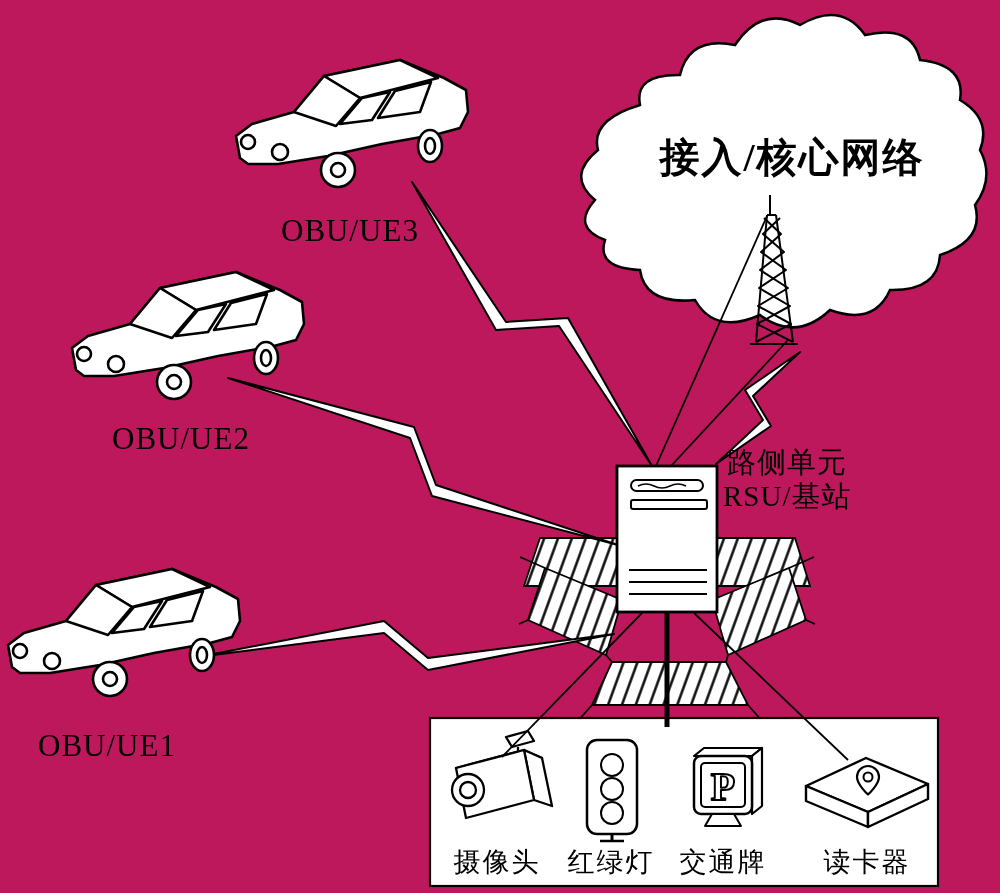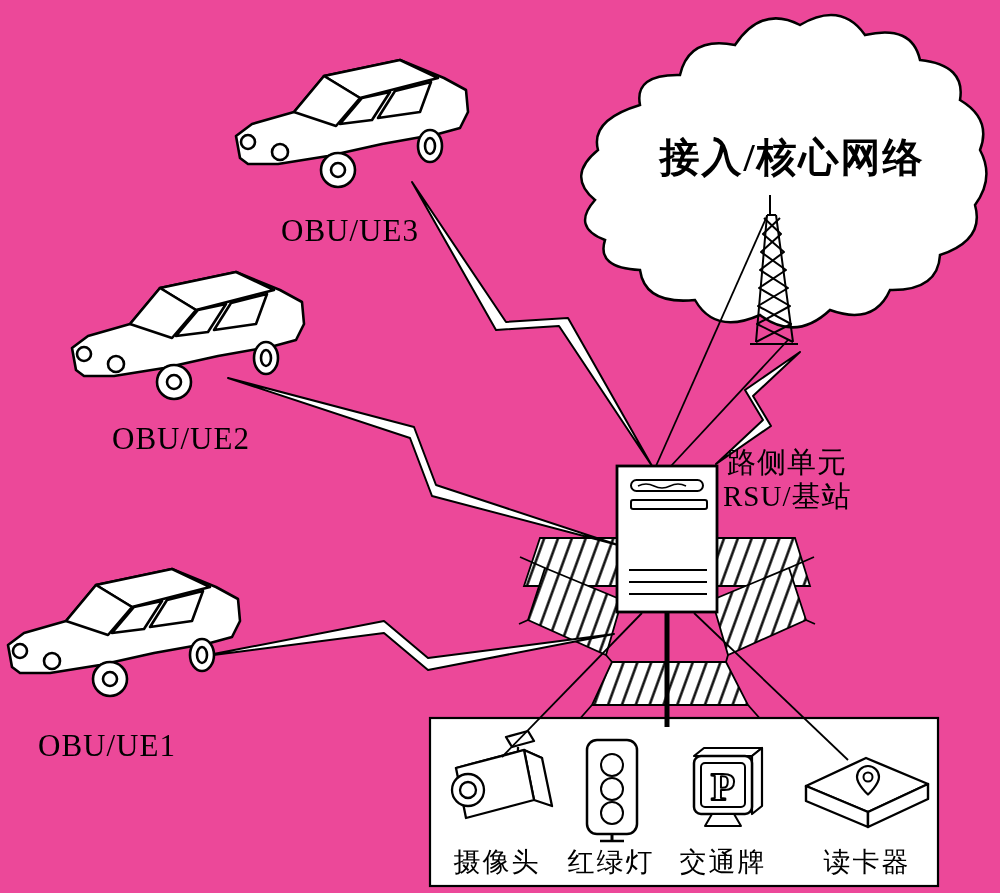--- a/index.html
+++ b/index.html
@@ -1,17 +1,17 @@
 <!DOCTYPE html>
 <html><head>
 <meta charset="utf-8">
 <style>
   html,body{margin:0;padding:0;background:#ffffff;}
   .stage{
-    position:relative;width:1000px;height:893px;background:#ec4899;overflow:hidden;
+    position:relative;width:1000px;height:893px;background:#be185d;overflow:hidden;
     font-family:"Liberation Serif","DejaVu Serif",serif;
   }
   .stage svg{position:absolute;left:0;top:0;}
   .lbl{fill:#000;font-family:"Liberation Serif","DejaVu Serif",serif;}
   .lbl-obu{font-size:31px;letter-spacing:1px;}
   .lbl-cloud{font-size:40px;font-weight:bold;letter-spacing:2px;}
   .lbl-rsu{font-size:29px;letter-spacing:1px;}
   .lbl-dev{font-size:27px;letter-spacing:2px;}
   .lbl-p{font-size:40px;font-weight:bold;fill:#ffffff;stroke:#000;stroke-width:2px;}
 </style>

